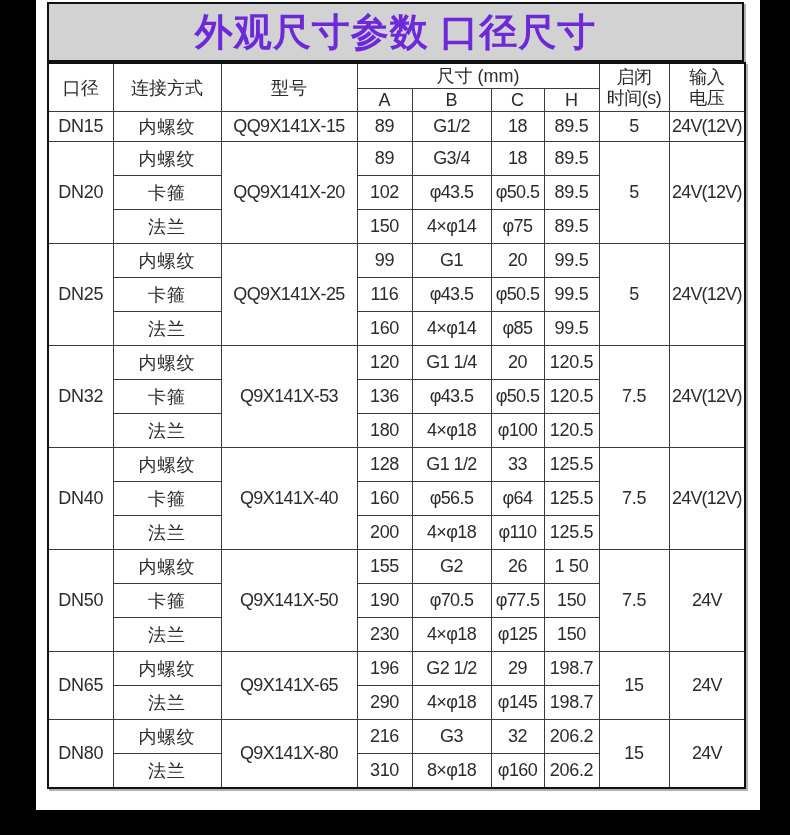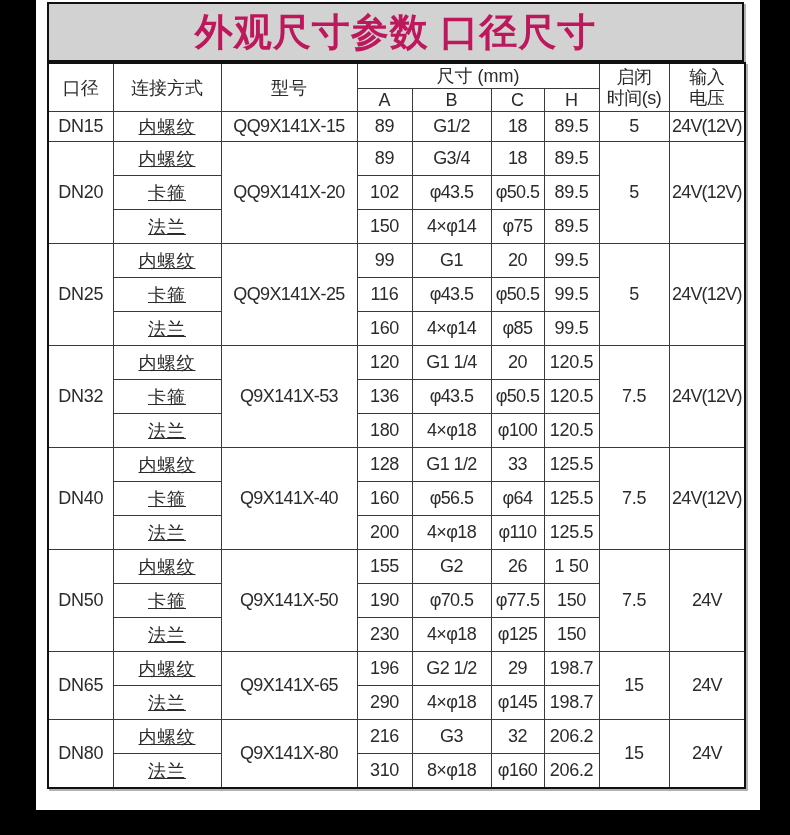--- a/index.html
+++ b/index.html
@@ -26,21 +26,21 @@
     height: 60px;
     background: #d2d2d2;
     border: 2px solid #111;
     box-shadow: 2px 2px 0 rgba(0,0,0,0.30);
     display: flex;
     align-items: center;
     justify-content: center;
     font-size: 38px;
     font-weight: bold;
     letter-spacing: 1px;
-    color: #be185d;
+    color: #6d28d9;
     white-space: nowrap;
   }
 
   table.spec {
     margin-top: 0px;
     border-collapse: collapse;
     table-layout: fixed;
     width: 697px;
     background: #fff;
     border: 2px solid #111;
@@ -59,21 +59,21 @@
     font-weight: normal;
     font-size: 18px;
     color: #2b2b2b;
   }
   tr.hdr-top th, tr.hdr-bottom th { height: 22px; }
   th.two-line { line-height: 1.12; font-size: 17px; letter-spacing: -0.5px; margin-top: 36px; }
   th.two-line span { display: block; }
   th.size-sub { font-size: 17px; }
 
   table.spec td { height: 33px; font-size: 18px; }
-  td.cjk   { font-size: 18px; letter-spacing: 1px; text-decoration: underline; }
+  td.cjk   { font-size: 18px; letter-spacing: 1px; }
   td.num   { font-size: 18px; letter-spacing: -0.3px; }
   td.model { font-size: 19px; letter-spacing: -0.6px; }
   td.dimB  { font-size: 17px; letter-spacing: -0.6px; }
   td.volt  { font-size: 16px; letter-spacing: -0.8px; margin-top: 24px; }
   tr.first-group td { height: 29px; }
 </style>
 </head>
 <body>
 
 <div class="stage">

